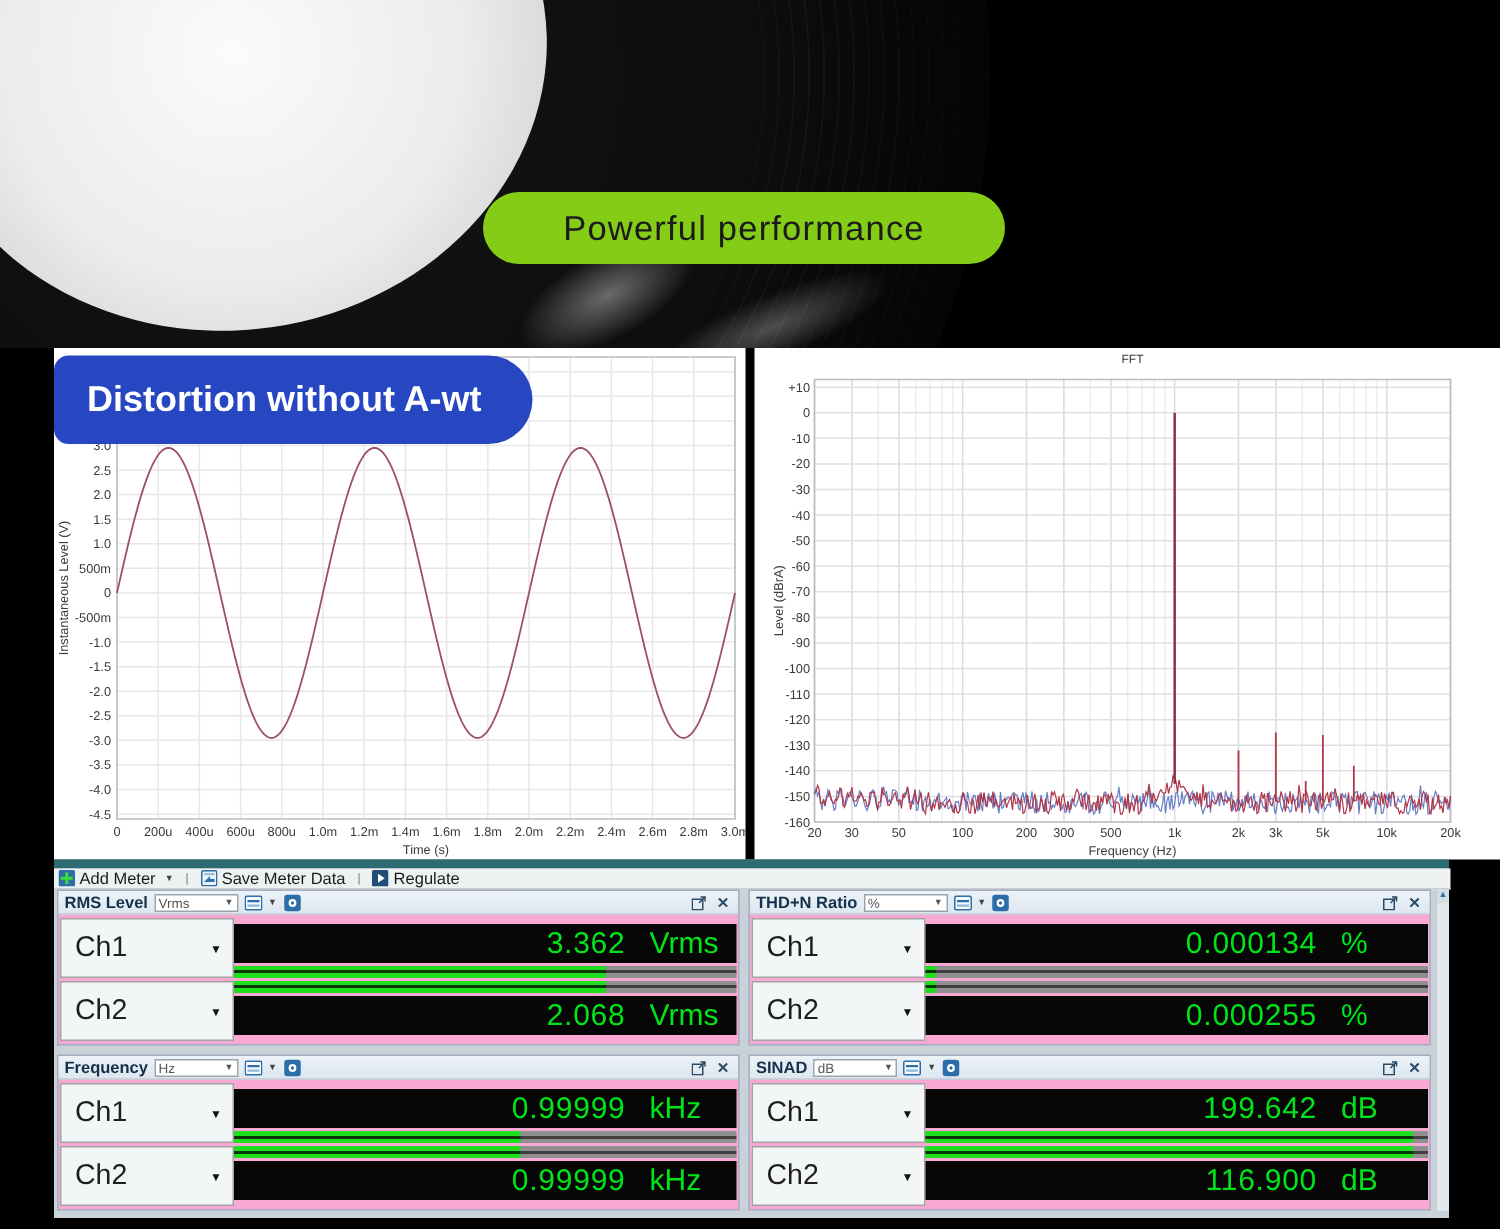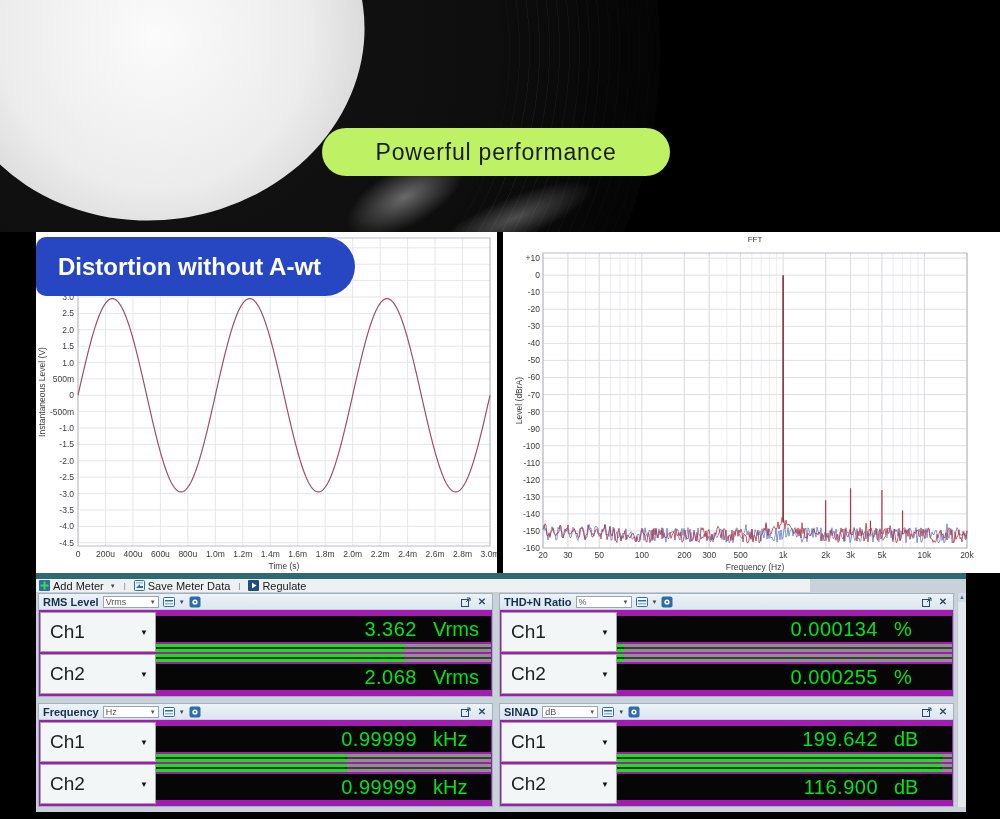--- a/index.html
+++ b/index.html
@@ -14,41 +14,41 @@
       -webkit-mask-image:radial-gradient(circle,transparent 0 46%,#000 52%,transparent 78%);
       mask-image:radial-gradient(circle,transparent 0 46%,#000 52%,transparent 78%);}
   .vinyl-label{position:absolute;left:-55px;top:-150px;width:420px;height:370px;border-radius:50%;
       background:radial-gradient(circle,#fbfbfb 0%,#ececec 55%,#d9d9d9 78%,rgba(150,150,150,.55) 92%,rgba(0,0,0,0) 100%);
       transform:rotate(-8deg);}
   .streak1{position:absolute;left:340px;top:168px;width:130px;height:58px;border-radius:50%;
       background:radial-gradient(ellipse,rgba(255,255,255,.38),rgba(255,255,255,0) 70%);transform:rotate(-28deg);}
   .streak2{position:absolute;left:430px;top:196px;width:170px;height:44px;border-radius:50%;
       background:radial-gradient(ellipse,rgba(255,255,255,.28),rgba(255,255,255,0) 70%);transform:rotate(-22deg);}
   .hero-fade{position:absolute;inset:0;background:linear-gradient(90deg,rgba(0,0,0,0) 55%,rgba(0,0,0,.85) 95%);}
-  .pill{position:absolute;left:322px;top:128px;width:348px;height:48px;border-radius:25px;background:#bef264;
+  .pill{position:absolute;left:322px;top:128px;width:348px;height:48px;border-radius:25px;background:#84cc16;
       display:flex;align-items:center;justify-content:center;font-size:23px;color:#1b1b1b;letter-spacing:.8px;}
   
   .charts{position:absolute;left:0;top:232px;width:1000px;height:341px;}
   .chart-panel{position:absolute;top:0;height:341px;background:#fff;}
   .chart-left{left:36px;width:461px;}
   .chart-right{left:503px;width:520px;padding-left:12px;}
   .badge{position:absolute;left:36px;top:5px;height:59px;min-width:279px;box-sizing:border-box;
       border-radius:10px 30px 30px 10px;background:#2746c2;display:flex;align-items:center;
       padding:0 34px 0 22px;color:#fff;font-size:24px;font-weight:600;}
   svg text{font-family:"Liberation Sans",sans-serif;}
   
   .meters{position:absolute;left:36px;top:573px;width:930px;height:239px;background:#c9d2d8;}
   .teal-bar{position:absolute;left:0;top:0;width:930px;height:6px;background:#2e6a74;}
-  .toolbar{position:absolute;left:0;top:6px;width:774px;height:14px;background:#eef1f2;
+  .toolbar{position:absolute;left:0;top:6px;width:931px;height:14px;background:#eef1f2;
       border-bottom:1px solid #c8cdd1;display:flex;align-items:center;gap:6px;padding-left:3px;box-sizing:border-box;}
   .tb-btn{display:flex;align-items:center;gap:3px;font-size:11px;color:#1a1a1a;cursor:default;}
   .tb-sep{color:#777;font-size:8px;margin:0 2px;}
   .meter-grid{position:absolute;left:2px;top:20px;display:grid;grid-template-columns:455px 455px;
       grid-template-rows:104px 104px;gap:6px;}
-  .mpanel{position:relative;border:1px solid #9db3c2;background:#a21caf;box-sizing:border-box;}
+  .mpanel{position:relative;border:1px solid #9db3c2;background:#f9a8d4;box-sizing:border-box;}
   .mhead{height:16px;background:linear-gradient(#ecf2f8,#dde7ef);display:flex;align-items:center;
       padding:0 4px;gap:4px;border-bottom:1px solid #c4ced6;box-sizing:border-box;}
   .mtitle{font-size:11px;font-weight:bold;color:#14304a;white-space:nowrap;}
   .ucombo{width:56px;height:12px;background:#fff;border:1px solid #9aa6ad;font-size:9px;color:#555;
       display:flex;align-items:center;justify-content:space-between;padding:0 2px;box-sizing:border-box;}
   .ucombo .ar{font-size:6px;color:#555;}
   .mini-ar{font-size:6px;color:#444;}
   .hspace{flex:1;}
   .hicon{width:12px;height:12px;display:flex;align-items:center;justify-content:center;}
   .mbody{position:relative;height:86px;}

